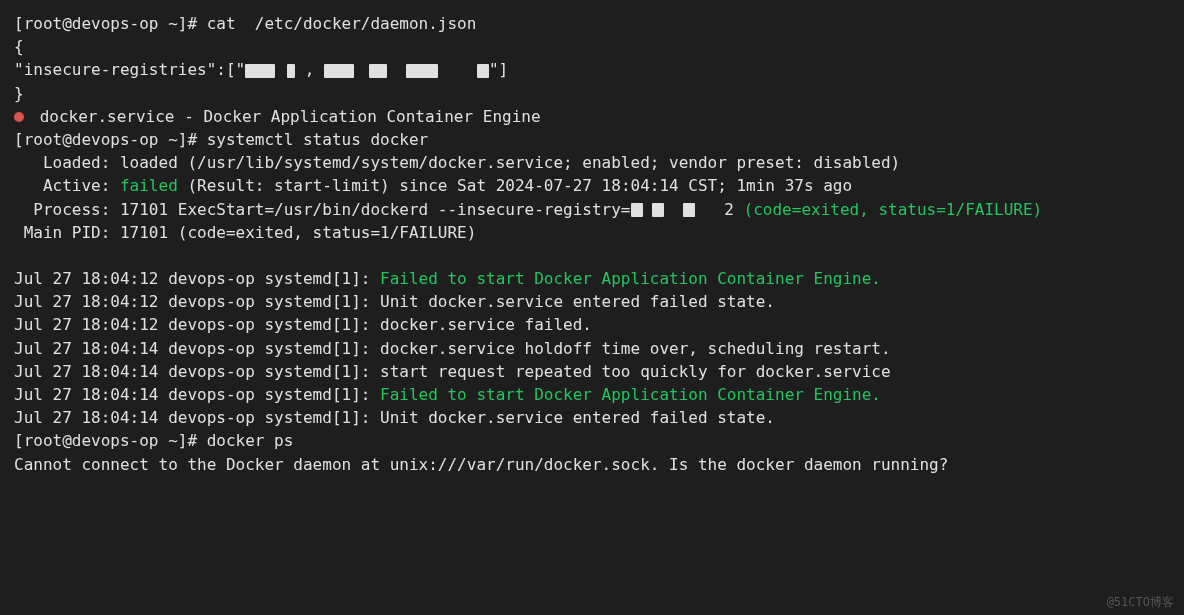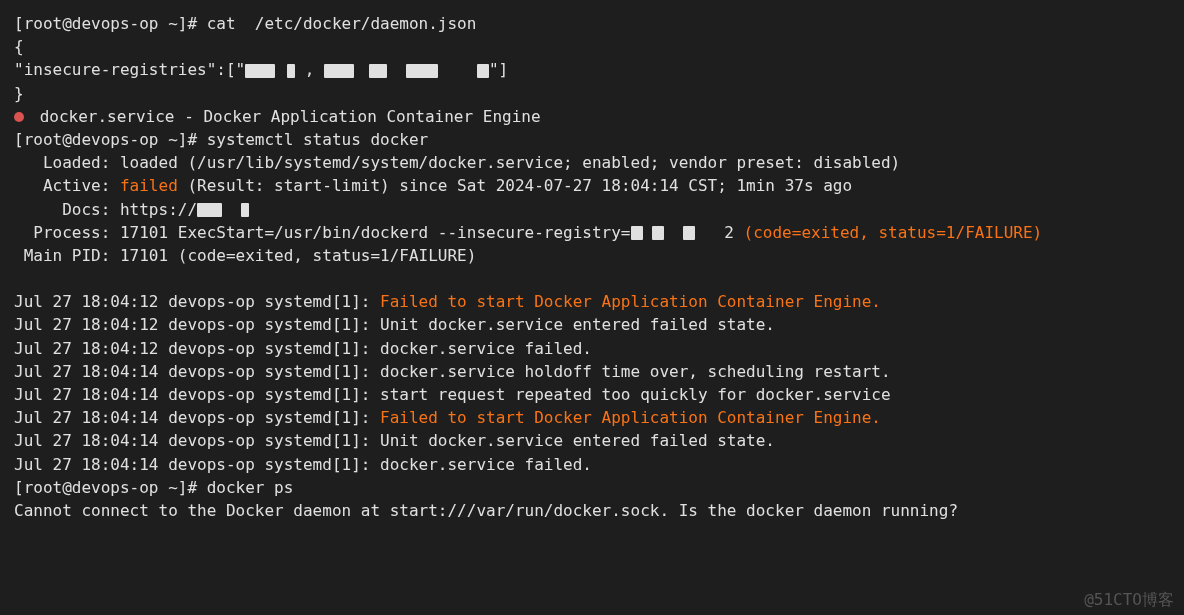--- a/index.html
+++ b/index.html
@@ -16,21 +16,21 @@
       padding: 12px 14px;
       width: 1184px;
       height: 615px;
       overflow: hidden;
       position: relative;
     }
     .line {
       white-space: pre;
     }
     .red {
-      color: #f97316;
+      color: #22c55e;
     }
     .dot {
       display: inline-block;
       width: 10px;
       height: 10px;
       border-radius: 50%;
       background: #d9534f;
       margin-right: 6px;
       vertical-align: middle;
     }
@@ -53,44 +53,42 @@
       display: inline-block;
       background: #1e1e1e;
       height: 14px;
       vertical-align: middle;
     }
     .watermark {
       position: absolute;
       bottom: 4px;
       right: 10px;
       color: #555;
-      font-size: 16px;
+      font-size: 12px;
     }
   </style>
 </head>
 <body>
 
 <div>
   <div class="line">[root@devops-op ~]# cat  /etc/docker/daemon.json</div>
   <div class="line">{</div>
   <div class="line"><span>"insecure-registries":["</span><span class="redacted" style="width:30px;"></span><span class="redacted-dark" style="width:12px;"></span><span class="redacted" style="width:8px;"></span><span> , </span><span class="redacted" style="width:30px;"></span><span class="redacted-dark" style="width:15px;"></span><span class="redacted" style="width:18px;"></span><span>  </span><span class="redacted" style="width:32px;"></span><span>    </span><span class="redacted" style="width:12px;"></span><span>"]</span></div>
   <div class="line">}</div>
   <div class="line"><span class="dot"></span><span> docker.service - Docker Application Container Engine</span></div>
   <div class="line">[root@devops-op ~]# systemctl status docker</div>
   <div class="line">   Loaded: loaded (/usr/lib/systemd/system/docker.service; enabled; vendor preset: disabled)</div>
   <div class="line"><span>   Active: </span><span class="red">failed</span><span> (Result: start-limit) since Sat 2024-07-27 18:04:14 CST; 1min 37s ago</span></div>
-  <div class="line"><span>     Docs: https://</span><span class="redacted" style="width:25px;"></span><span>  </span><span class="redacted" style="width:8px;"></span></div>
   <div class="line"><span>  Process: 17101 ExecStart=/usr/bin/dockerd --insecure-registry=</span><span class="redacted" style="width:12px;"></span><span> </span><span class="redacted" style="width:12px;"></span><span>  </span><span class="redacted" style="width:12px;"></span><span>   </span><span>2 </span><span class="red">(code=exited, status=1/FAILURE)</span></div>
   <div class="line"> Main PID: 17101 (code=exited, status=1/FAILURE)</div>
   <div class="line"> </div>
   <div class="line"><span>Jul 27 18:04:12 devops-op systemd[1]: </span><span class="red">Failed to start Docker Application Container Engine.</span></div>
   <div class="line">Jul 27 18:04:12 devops-op systemd[1]: Unit docker.service entered failed state.</div>
   <div class="line">Jul 27 18:04:12 devops-op systemd[1]: docker.service failed.</div>
   <div class="line">Jul 27 18:04:14 devops-op systemd[1]: docker.service holdoff time over, scheduling restart.</div>
   <div class="line">Jul 27 18:04:14 devops-op systemd[1]: start request repeated too quickly for docker.service</div>
   <div class="line"><span>Jul 27 18:04:14 devops-op systemd[1]: </span><span class="red">Failed to start Docker Application Container Engine.</span></div>
   <div class="line">Jul 27 18:04:14 devops-op systemd[1]: Unit docker.service entered failed state.</div>
-  <div class="line">Jul 27 18:04:14 devops-op systemd[1]: docker.service failed.</div>
   <div class="line">[root@devops-op ~]# docker ps</div>
-  <div class="line">Cannot connect to the Docker daemon at start:///var/run/docker.sock. Is the docker daemon running?</div>
+  <div class="line">Cannot connect to the Docker daemon at unix:///var/run/docker.sock. Is the docker daemon running?</div>
 </div>
 
 <div class="watermark">@51CTO博客</div>
 
 </body></html>

